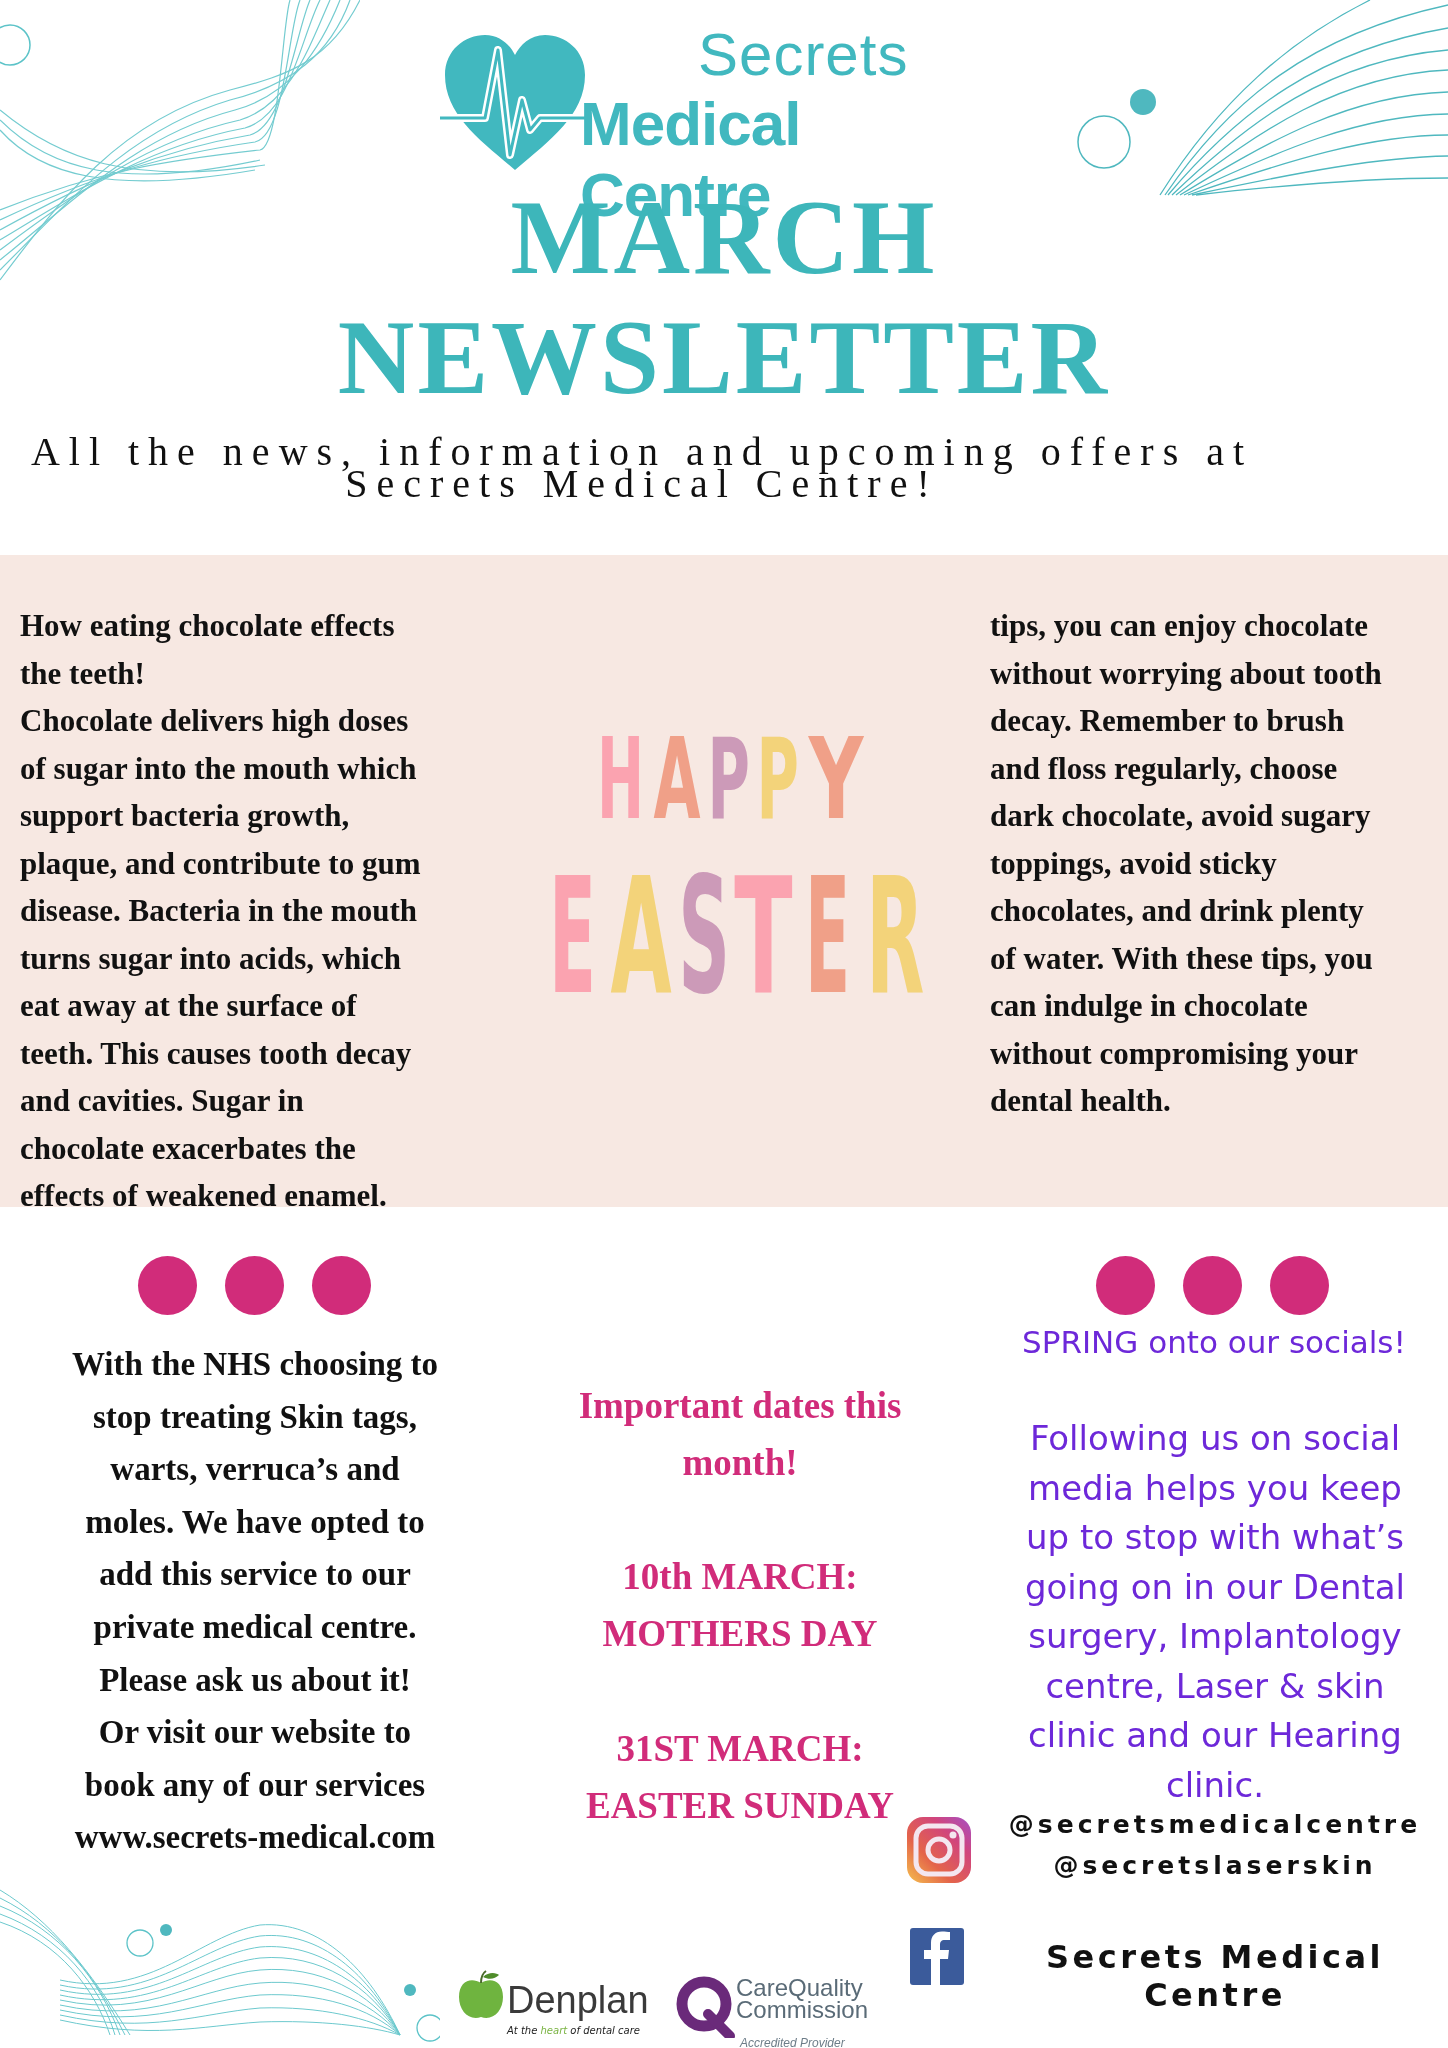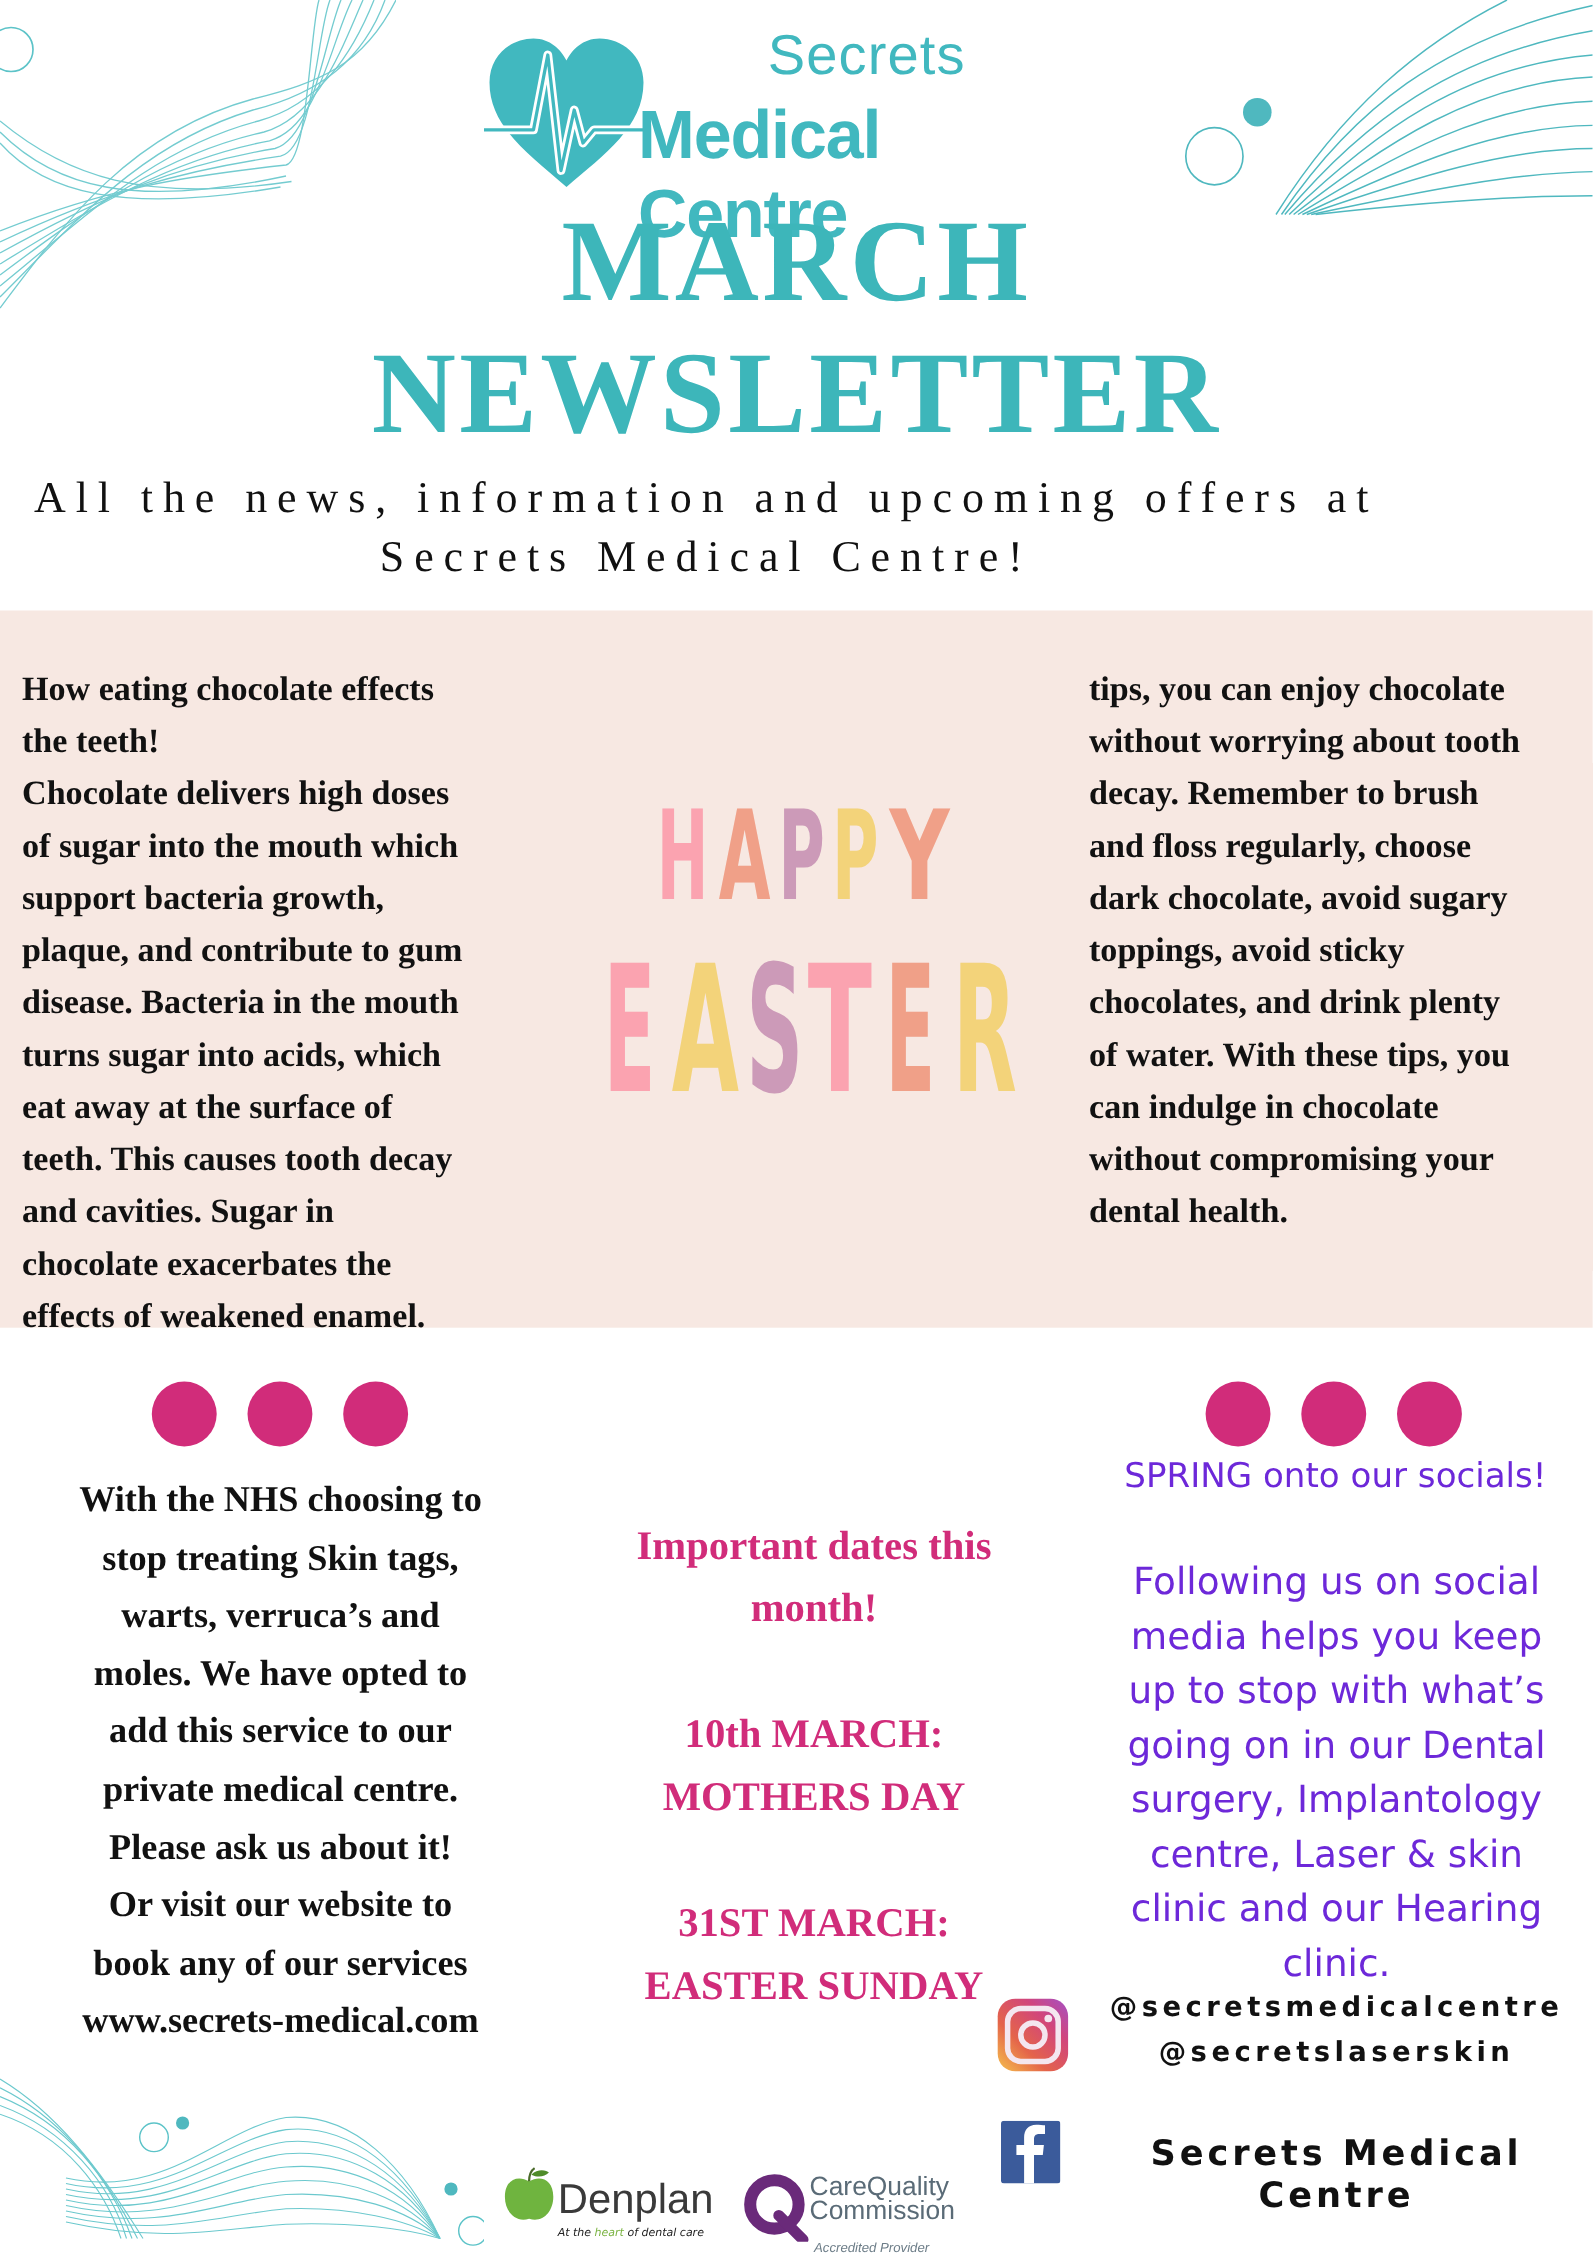--- a/index.html
+++ b/index.html
@@ -2,31 +2,31 @@
 <html><head>
 <meta charset="utf-8">
 <style>
   html, body { margin:0; padding:0; }
   body { width:1448px; height:2048px; position:relative; background:#ffffff; overflow:hidden; font-family:"Liberation Serif", serif; }
   .abs { position:absolute; }
   .deco { position:absolute; pointer-events:none; }
 
   
   #logo { left:440px; top:20px; width:560px; height:140px; }
-  .logo-secrets { position:absolute; left:258px; top:0px; font-family:"Liberation Sans", sans-serif; font-size:51px; font-weight:300; color:#41b8bf; letter-spacing:1px; -webkit-text-stroke:0; }
+  .logo-secrets { position:absolute; left:258px; top:0px; font-family:"Liberation Sans", sans-serif; font-size:60px; font-weight:300; color:#41b8bf; letter-spacing:1px; -webkit-text-stroke:0; }
   .logo-medical { position:absolute; left:140px; top:68px; font-family:Liberation Sans, sans-serif; font-size:62px; font-weight:bold; color:#41b8bf; letter-spacing:-1px; }
   .logo-heart { position:absolute; left:0px; top:10px; width:150px; height:150px; }
 
   .title { left:0; width:1448px; text-align:center; color:#3db6ba; font-family:"Liberation Serif", serif; font-weight:bold; letter-spacing:3px; }
   #title1 { top:178px; font-size:106px; line-height:120px; }
   #title2 { top:298px; font-size:106px; line-height:120px; }
 
   .subtitle { left:0; width:1284px; text-align:center; font-family:"Liberation Serif", serif; font-size:40px; letter-spacing:9px; color:#111; }
   #sub1 { top:428px; }
-  #sub2 { top:482px; }
+  #sub2 { top:460px; }
 
   
   #band { left:0; top:555px; width:1448px; height:652px; background:#f7e8e2; }
   .col-text { text-align:left; font-family:"Liberation Serif", serif; font-weight:bold; font-size:31px; line-height:47.5px; color:#111;margin-top:32px; }
   #left-article { left:20px; top:570px; width:470px; }
   #right-article { left:990px; top:570px; width:450px; }
 
   #easter { left:530px; top:700px; width:420px; height:320px; }
 
   

